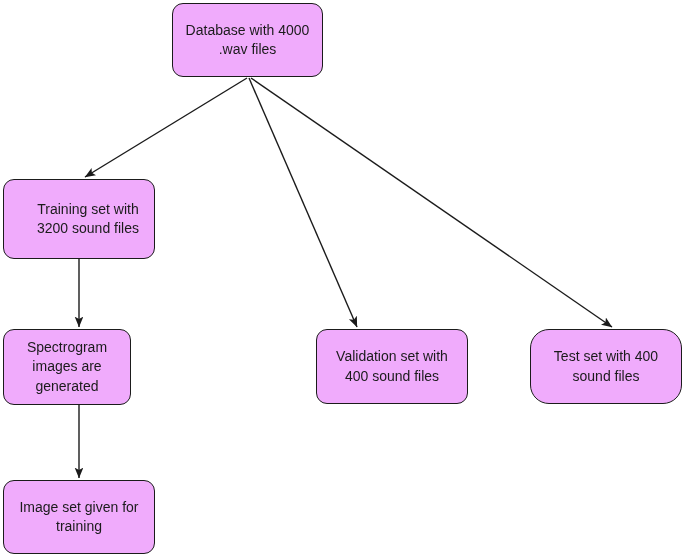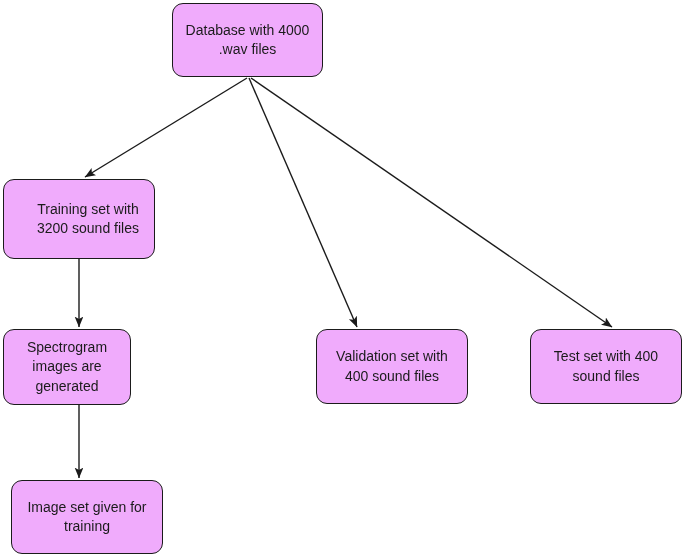--- a/index.html
+++ b/index.html
@@ -76,28 +76,28 @@
     <span class="label">Training set with
 3200 sound files</span>
   </div>
 
   <div class="node" style="left: 3px; top: 329px; width: 128px; height: 76px; border-color: rgb(27, 27, 27); color: rgb(27, 27, 27);">
     <span class="label">Spectrogram
 images are
 generated</span>
   </div>
 
-  <div class="node" style="left: 11px; top: 480px; width: 152px; height: 74px; border-color: rgb(27, 27, 27); color: rgb(27, 27, 27); justify-content: center;">
+  <div class="node" style="left: 3px; top: 480px; width: 152px; height: 74px; border-color: rgb(27, 27, 27); color: rgb(27, 27, 27); justify-content: center;">
     <span class="label">Image set given for
 training</span>
   </div>
 
   <div class="node" style="left: 280px; top: 329px; width: 152px; height: 75px; border-color: rgb(27, 27, 27); color: rgb(27, 27, 27); margin-left: 36px;">
     <span class="label">Validation set with
 400 sound files</span>
   </div>
 
-  <div class="node" style="left: 530px; top: 329px; width: 152px; height: 75px; border-color: rgb(27, 27, 27); color: rgb(27, 27, 27);">
+  <div class="node" style="left: 530px; top: 329px; width: 152px; height: 75px; border-color: rgb(27, 27, 27); color: rgb(27, 27, 27); border-radius: 19px;">
     <span class="label">Test set with 400
 sound files</span>
   </div>
 
 </div>
 
 </body></html>

